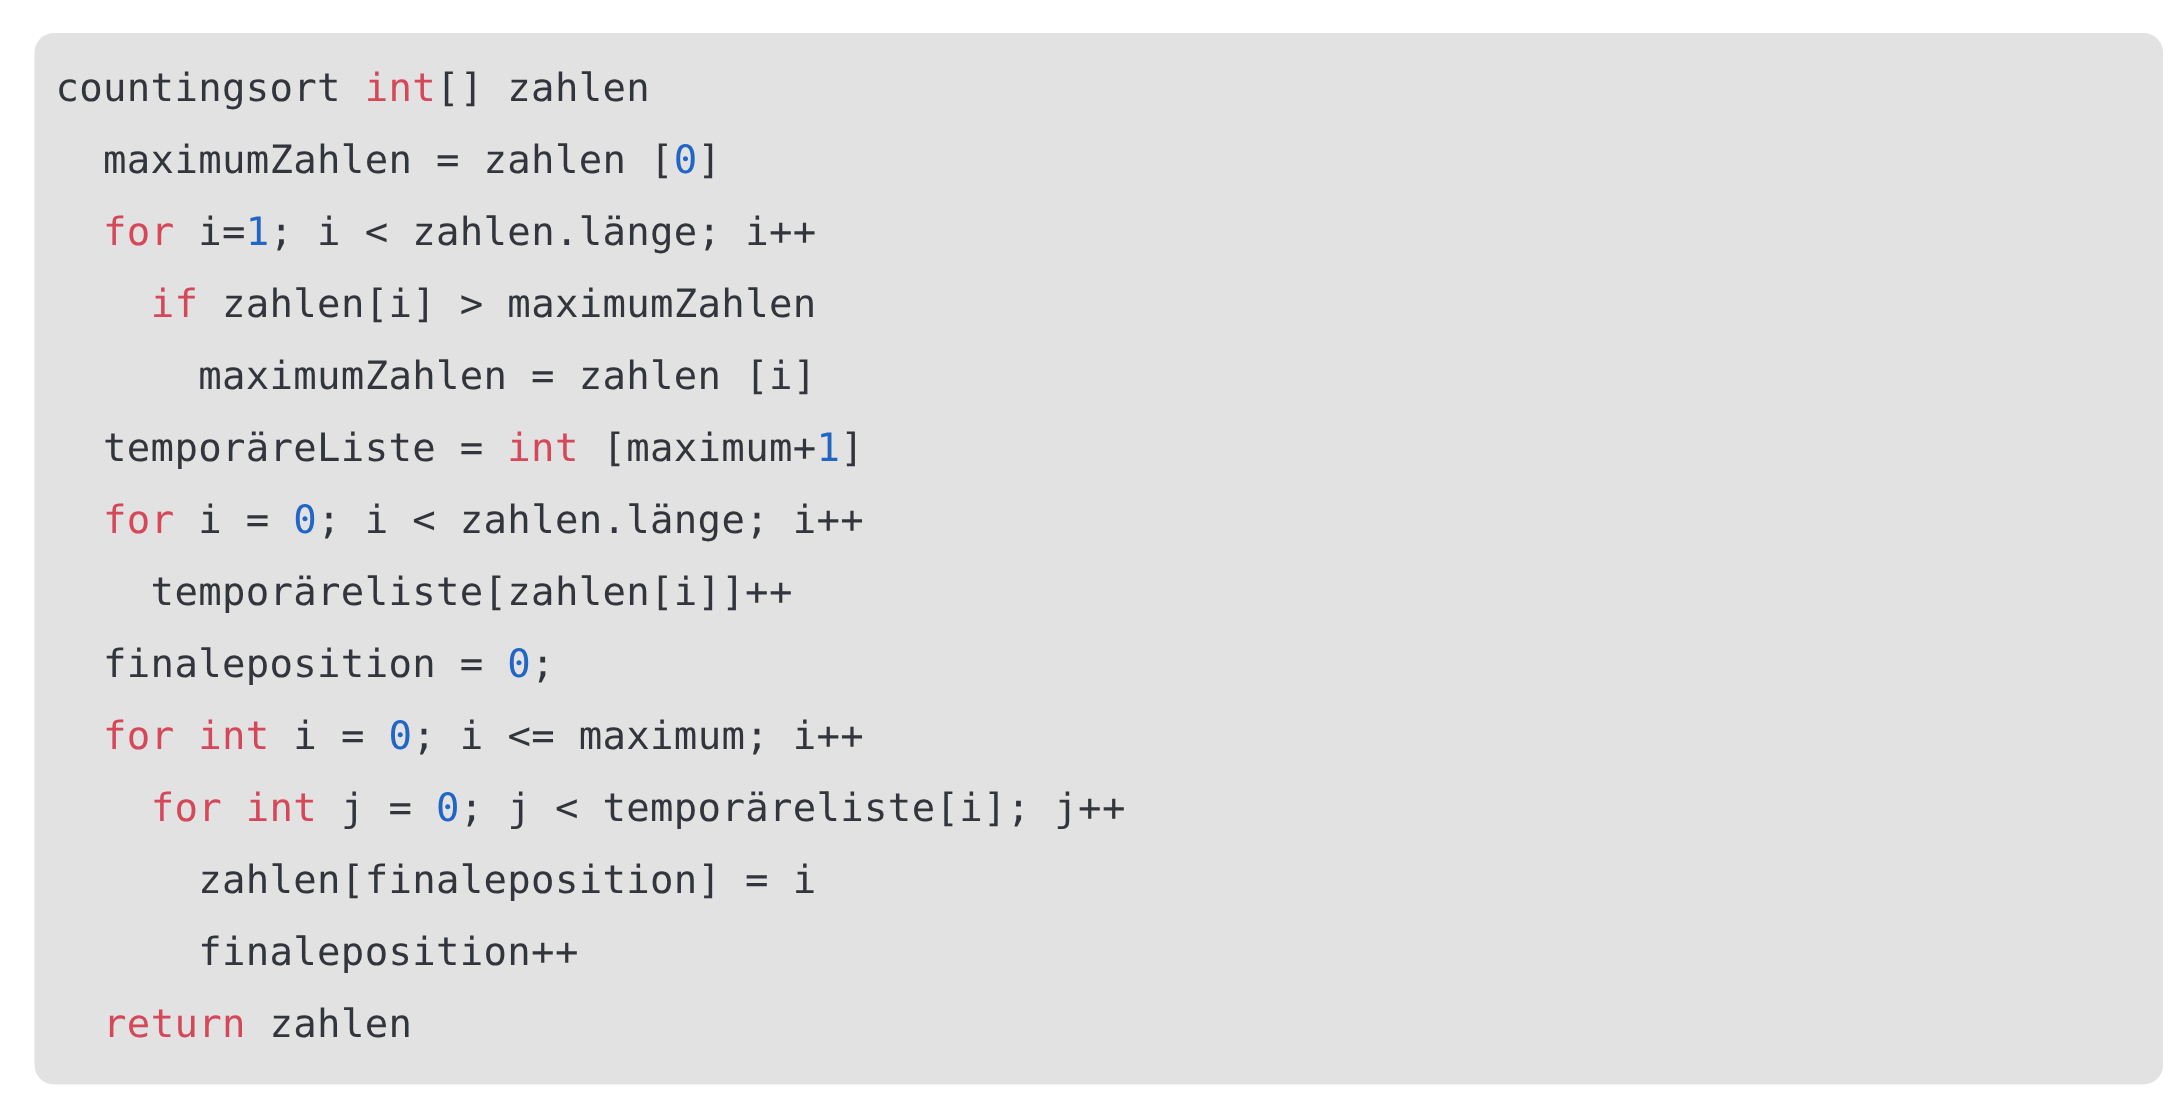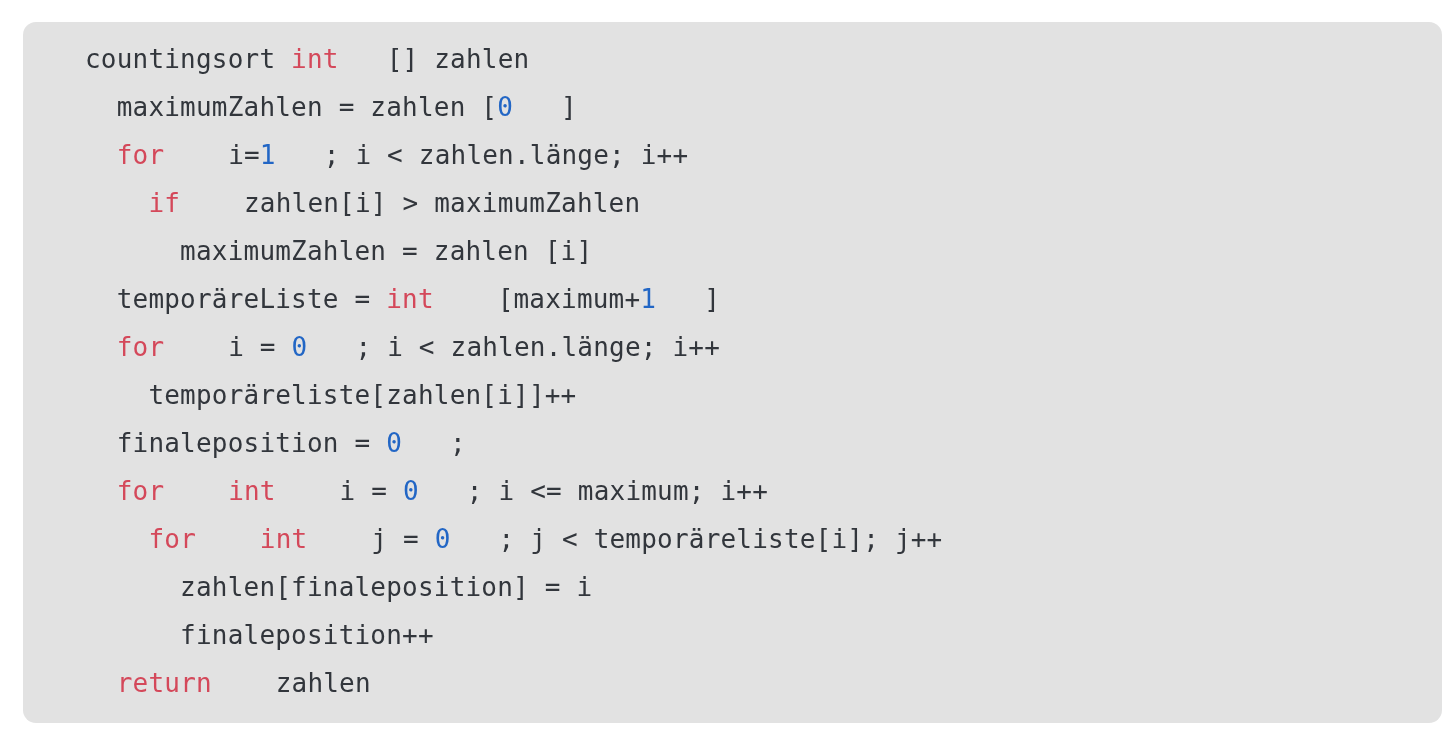--- a/index.html
+++ b/index.html
@@ -23,21 +23,21 @@
   }
   .code-content{
     font-family:"DejaVu Sans Mono","Liberation Mono",monospace;
     font-size:26px;
     line-height:48px;
     letter-spacing:0.2px;
     color:var(--text);
     white-space:pre;
   }
   .code-line{height:48px;}
-  .tok-plain{color:var(--text);margin-left:48px;}
+  .tok-plain{color:var(--text);}
   .tok-keyword{color:var(--keyword);}
   .tok-number{color:var(--number);}
 </style>
 </head>
 <body style="background: rgb(255, 255, 255);">
 
 <div class="code-card">
   <div class="code-content"><div class="code-line"><span class="tok-plain">countingsort </span><span class="tok-keyword">int</span><span class="tok-plain">[] zahlen</span></div><div class="code-line"><span class="tok-plain">  maximumZahlen = zahlen [</span><span class="tok-number">0</span><span class="tok-plain">]</span></div><div class="code-line"><span class="tok-plain">  </span><span class="tok-keyword">for</span><span class="tok-plain"> i=</span><span class="tok-number">1</span><span class="tok-plain">; i &lt; zahlen.länge; i++</span></div><div class="code-line"><span class="tok-plain">    </span><span class="tok-keyword">if</span><span class="tok-plain"> zahlen[i] &gt; maximumZahlen</span></div><div class="code-line"><span class="tok-plain">      maximumZahlen = zahlen [i]</span></div><div class="code-line"><span class="tok-plain">  temporäreListe = </span><span class="tok-keyword">int</span><span class="tok-plain"> [maximum+</span><span class="tok-number">1</span><span class="tok-plain">]</span></div><div class="code-line"><span class="tok-plain">  </span><span class="tok-keyword">for</span><span class="tok-plain"> i = </span><span class="tok-number">0</span><span class="tok-plain">; i &lt; zahlen.länge; i++</span></div><div class="code-line"><span class="tok-plain">    temporäreliste[zahlen[i]]++</span></div><div class="code-line"><span class="tok-plain">  finaleposition = </span><span class="tok-number">0</span><span class="tok-plain">;</span></div><div class="code-line"><span class="tok-plain">  </span><span class="tok-keyword">for</span><span class="tok-plain"> </span><span class="tok-keyword">int</span><span class="tok-plain"> i = </span><span class="tok-number">0</span><span class="tok-plain">; i &lt;= maximum; i++</span></div><div class="code-line"><span class="tok-plain">    </span><span class="tok-keyword">for</span><span class="tok-plain"> </span><span class="tok-keyword">int</span><span class="tok-plain"> j = </span><span class="tok-number">0</span><span class="tok-plain">; j &lt; temporäreliste[i]; j++</span></div><div class="code-line"><span class="tok-plain">      zahlen[finaleposition] = i</span></div><div class="code-line"><span class="tok-plain">      finaleposition++</span></div><div class="code-line"><span class="tok-plain">  </span><span class="tok-keyword">return</span><span class="tok-plain"> zahlen</span></div></div>
 </div>
 

